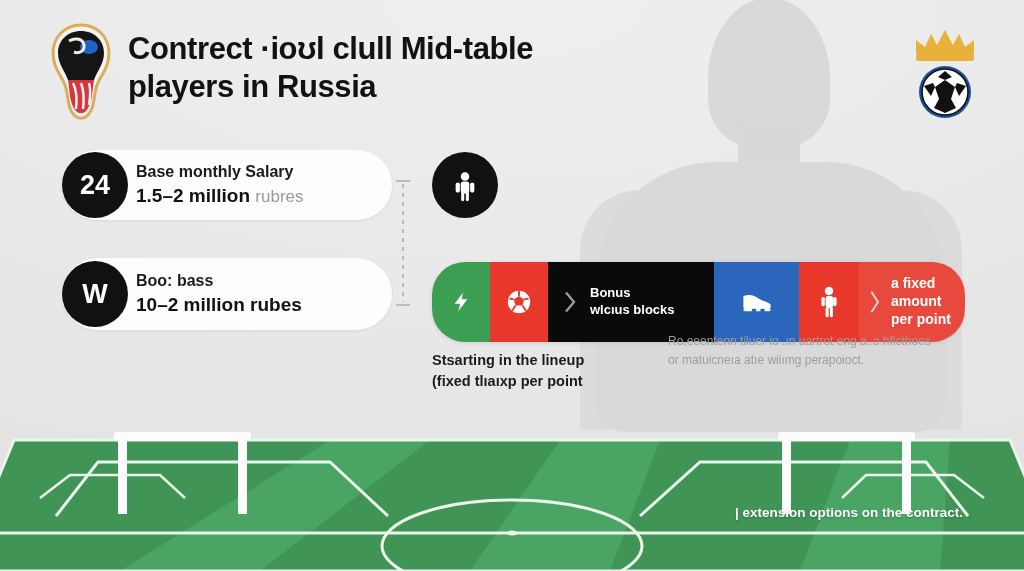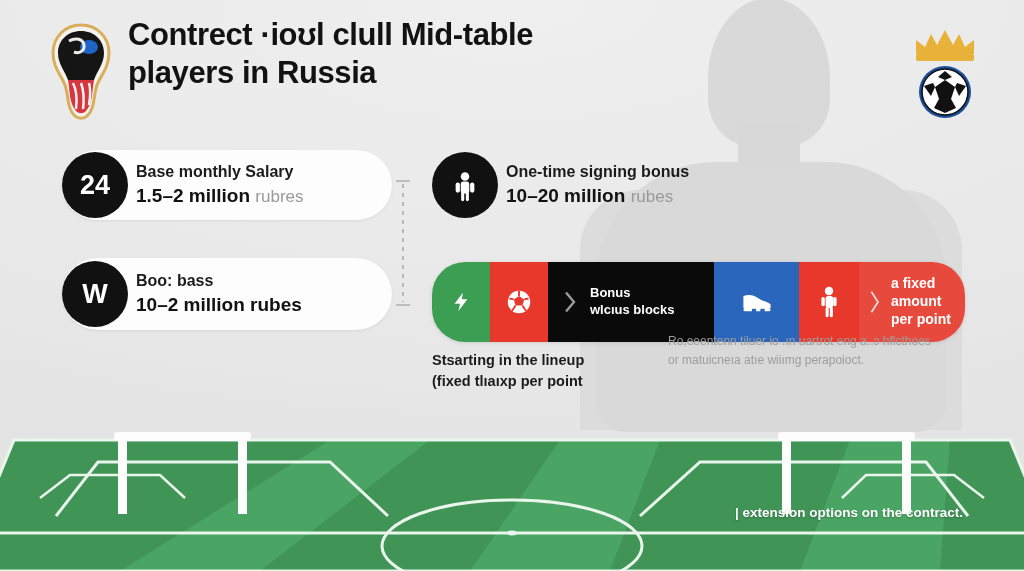--- a/index.html
+++ b/index.html
@@ -26,21 +26,21 @@
   .sil-shoulderR{position:absolute;left:282px;top:196px;width:120px;height:240px;
      background:#dcdcdc;border-radius:20px 60px 0 0;}
 
   
   .trophy{position:absolute;left:49px;top:23px;width:64px;height:98px;}
 
   
   .crest{position:absolute;left:900px;top:20px;width:90px;height:100px;}
 
   
-  .title{position:absolute;left:128px;top:16px;width:520px;
+  .title{position:absolute;left:128px;top:30px;width:520px;
      font-size:31px;line-height:1.22;font-weight:bold;color:#121212;
      letter-spacing:-0.4px;}
 
   
   .card{position:absolute;display:flex;align-items:center;
      background:#fdfdfd;border-radius:40px;box-shadow:0 1px 3px rgba(0,0,0,.07);}
   .card.plain{background:transparent;box-shadow:none;}
   .badge{width:66px;height:66px;border-radius:50%;background:#111;
      color:#fff;display:flex;align-items:center;justify-content:center;
      font-size:27px;font-weight:bold;flex:0 0 auto;margin-left:0;}
@@ -146,27 +146,20 @@
   <div class="card plain" id="card2">
     <div class="badge">
       <svg viewBox="0 0 40 40" width="34" height="34">
         <circle cx="20" cy="10" r="5" fill="#fff"></circle>
         <rect x="15" y="16" width="10" height="14" rx="3" fill="#fff"></rect>
         <rect x="9" y="17" width="5" height="12" rx="2.5" fill="#fff"></rect>
         <rect x="26" y="17" width="5" height="12" rx="2.5" fill="#fff"></rect>
         <rect x="15.5" y="28" width="3.6" height="11" rx="1.8" fill="#fff"></rect>
         <rect x="21" y="28" width="3.6" height="11" rx="1.8" fill="#fff"></rect>
       </svg>
-    </div>
-    <div class="card-txt">
-      <div class="card-label">One-time signing bonus</div>
-      <div class="card-value">
-        <span>10–20 million</span>
-        <span class="muted">rubes</span>
-      </div>
     </div>
   </div>
 
   <div class="card" id="card3">
     <div class="badge">W</div>
     <div class="card-txt">
       <div class="card-label">Boo: bass</div>
       <div class="card-value">
         <span>10–2 million rubes</span>
       </div>

